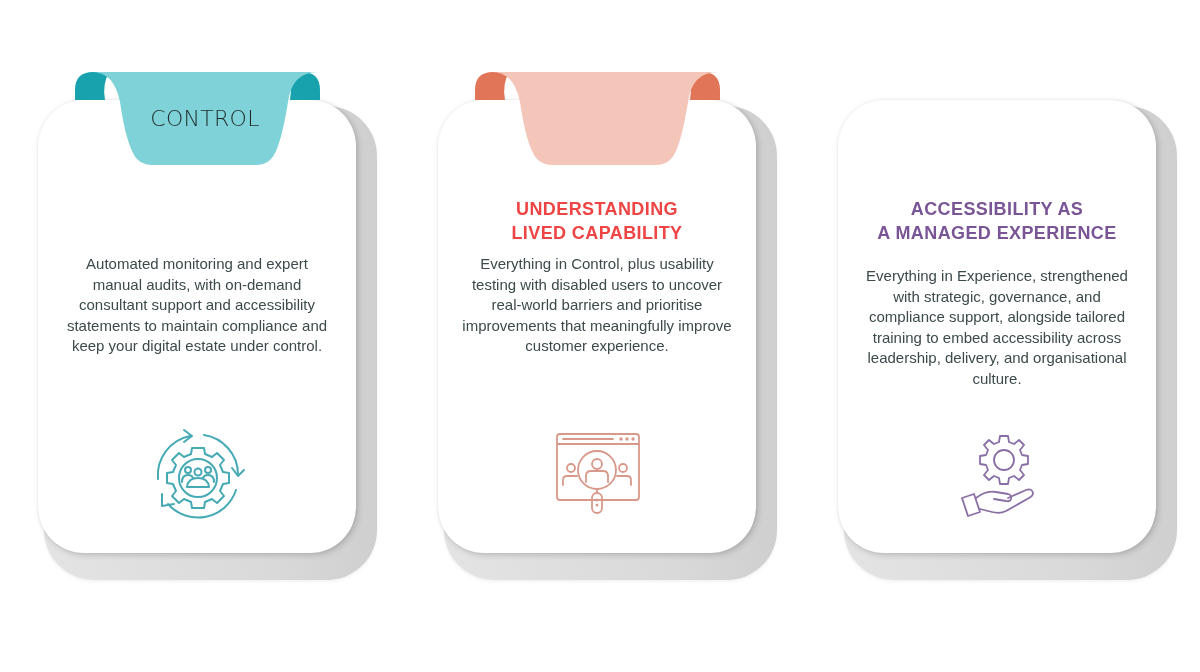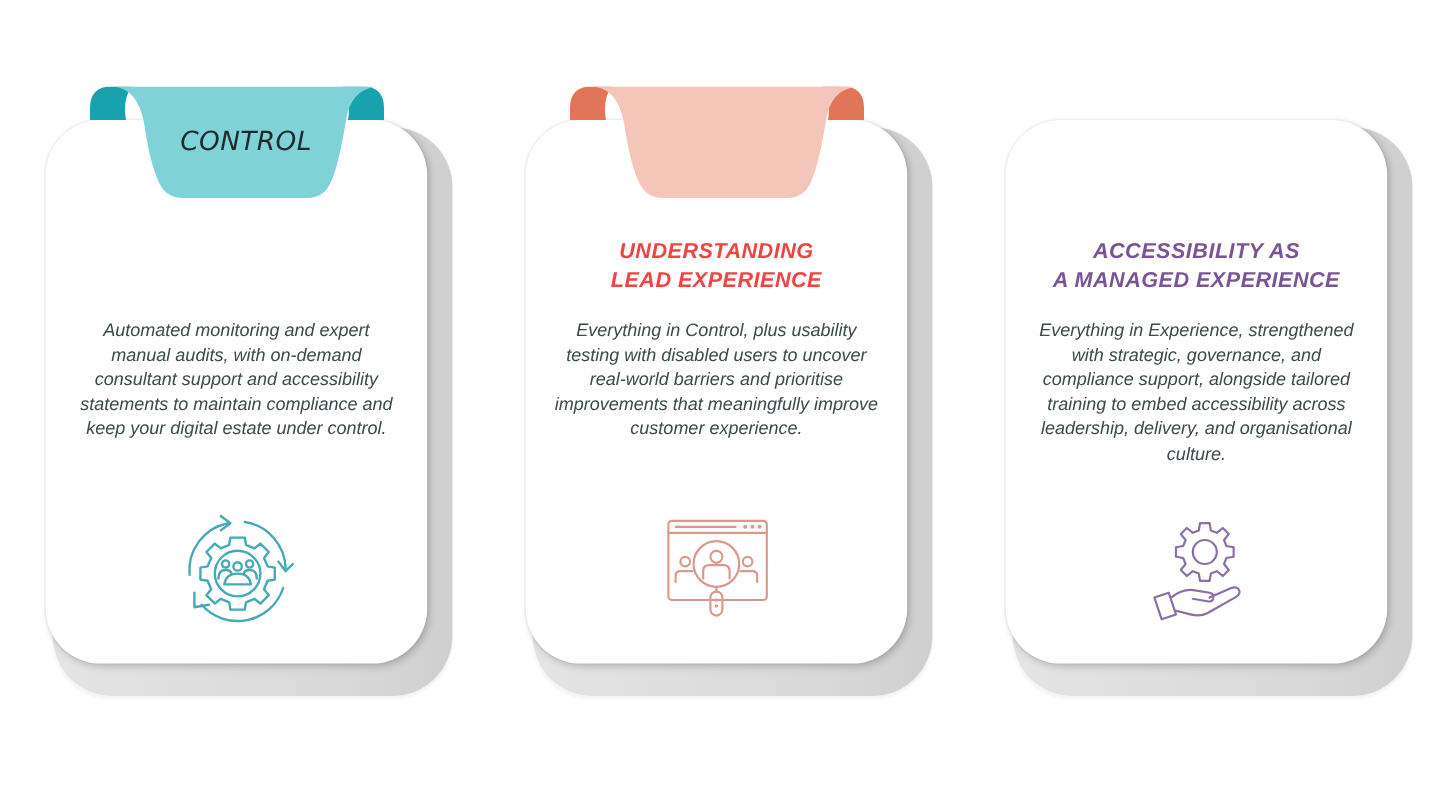--- a/index.html
+++ b/index.html
@@ -2,21 +2,21 @@
 <html><head>
   <meta charset="utf-8">
   <style>
     html, body { margin: 0; padding: 0; }
     body {
       width: 1200px; height: 672px; background: #ffffff;
       position: relative; overflow: hidden;
       font-family: "Liberation Sans", "DejaVu Sans", sans-serif;
     }
     .card-wrap {
-      position: absolute; top: 72px; width: 350px; height: 510px; font-style: italic;
+      position: absolute; top: 72px; width: 350px; height: 510px;
     }
     .card-shadow {
       position: absolute; left: 14px; top: 34px; width: 333px; height: 474px;
       border-radius: 50px;
       background: linear-gradient(90deg, #e4e4e4 0%, #d9d9d9 70%, #cfcfcf 100%);
       box-shadow: 0 2px 3px rgba(0,0,0,0.05);
     }
     .card {
       position: absolute; left: 8px; top: 28px; width: 318px; height: 453px;
       background: #ffffff; border-radius: 46px;
@@ -27,21 +27,21 @@
     .ribbon-label {
       position: absolute; left: 0; top: 34px; width: 350px; text-align: center;
       font-size: 22px; letter-spacing: 0.3px; color: #1f2a2c;
       font-family: "DejaVu Sans", sans-serif; font-weight: 300;
     }
     .heading {
       position: absolute; left: 8px; top: 125px; width: 318px; text-align: center;
       font-size: 18px; line-height: 24px; font-weight: bold; letter-spacing: 0.4px;
     }
     .body-text {
-      position: absolute; left: 30px; top: 194px; width: 274px; text-align: center;
+      position: absolute; left: 30px; top: 182px; width: 274px; text-align: center;
       font-size: 15px; line-height: 20.5px; color: #3c4a4b;
     }
     .icon { position: absolute; }
   </style>
 </head>
 <body>
 
 <div class="card-wrap" style="left:30px;">
   <div class="card-shadow"></div>
   <div class="card"></div>
@@ -79,21 +79,21 @@
   <div class="card"></div>
   <div class="ribbon">
     <svg width="350" height="100" viewBox="0 0 350 100">
       <path d="M45 28 L45 18 Q45 0 63 0 L80 0 Q72 10 75 28 Z" fill="#e07558"></path>
       <path d="M290 28 L290 18 Q290 0 272 0 L255 0 Q263 10 260 28 Z" fill="#e07558"></path>
       <path d="M62 0 L288 0 Q262 0 258 30 Q250 80 240 88 Q235 93 225 93 L122 93 Q112 93 106 86 Q96 72 90 30 Q84 0 62 0 Z" fill="#f4c6b9"></path>
     </svg>
   </div>
   <div class="heading" style="color:#ef4444;">
     <div>UNDERSTANDING</div>
-    <div>LEAD EXPERIENCE</div>
+    <div>LIVED CAPABILITY</div>
   </div>
   <div class="body-text">Everything in Control, plus usability testing with disabled users to uncover real-world barriers and prioritise improvements that meaningfully improve customer experience.</div>
   <svg class="icon" style="left:123px; top:358px;" width="90" height="90" viewBox="0 0 90 90">
     <g fill="none" stroke="#d9998a" stroke-width="1.8" stroke-linecap="round" stroke-linejoin="round">
       <rect x="4" y="4" width="82" height="66" rx="3"></rect>
       <line x1="4" y1="14" x2="86" y2="14"></line>
       <line x1="10" y1="9" x2="60" y2="9"></line>
       <circle cx="68" cy="9" r="0.8"></circle>
       <circle cx="74" cy="9" r="0.8"></circle>
       <circle cx="80" cy="9" r="0.8"></circle>

